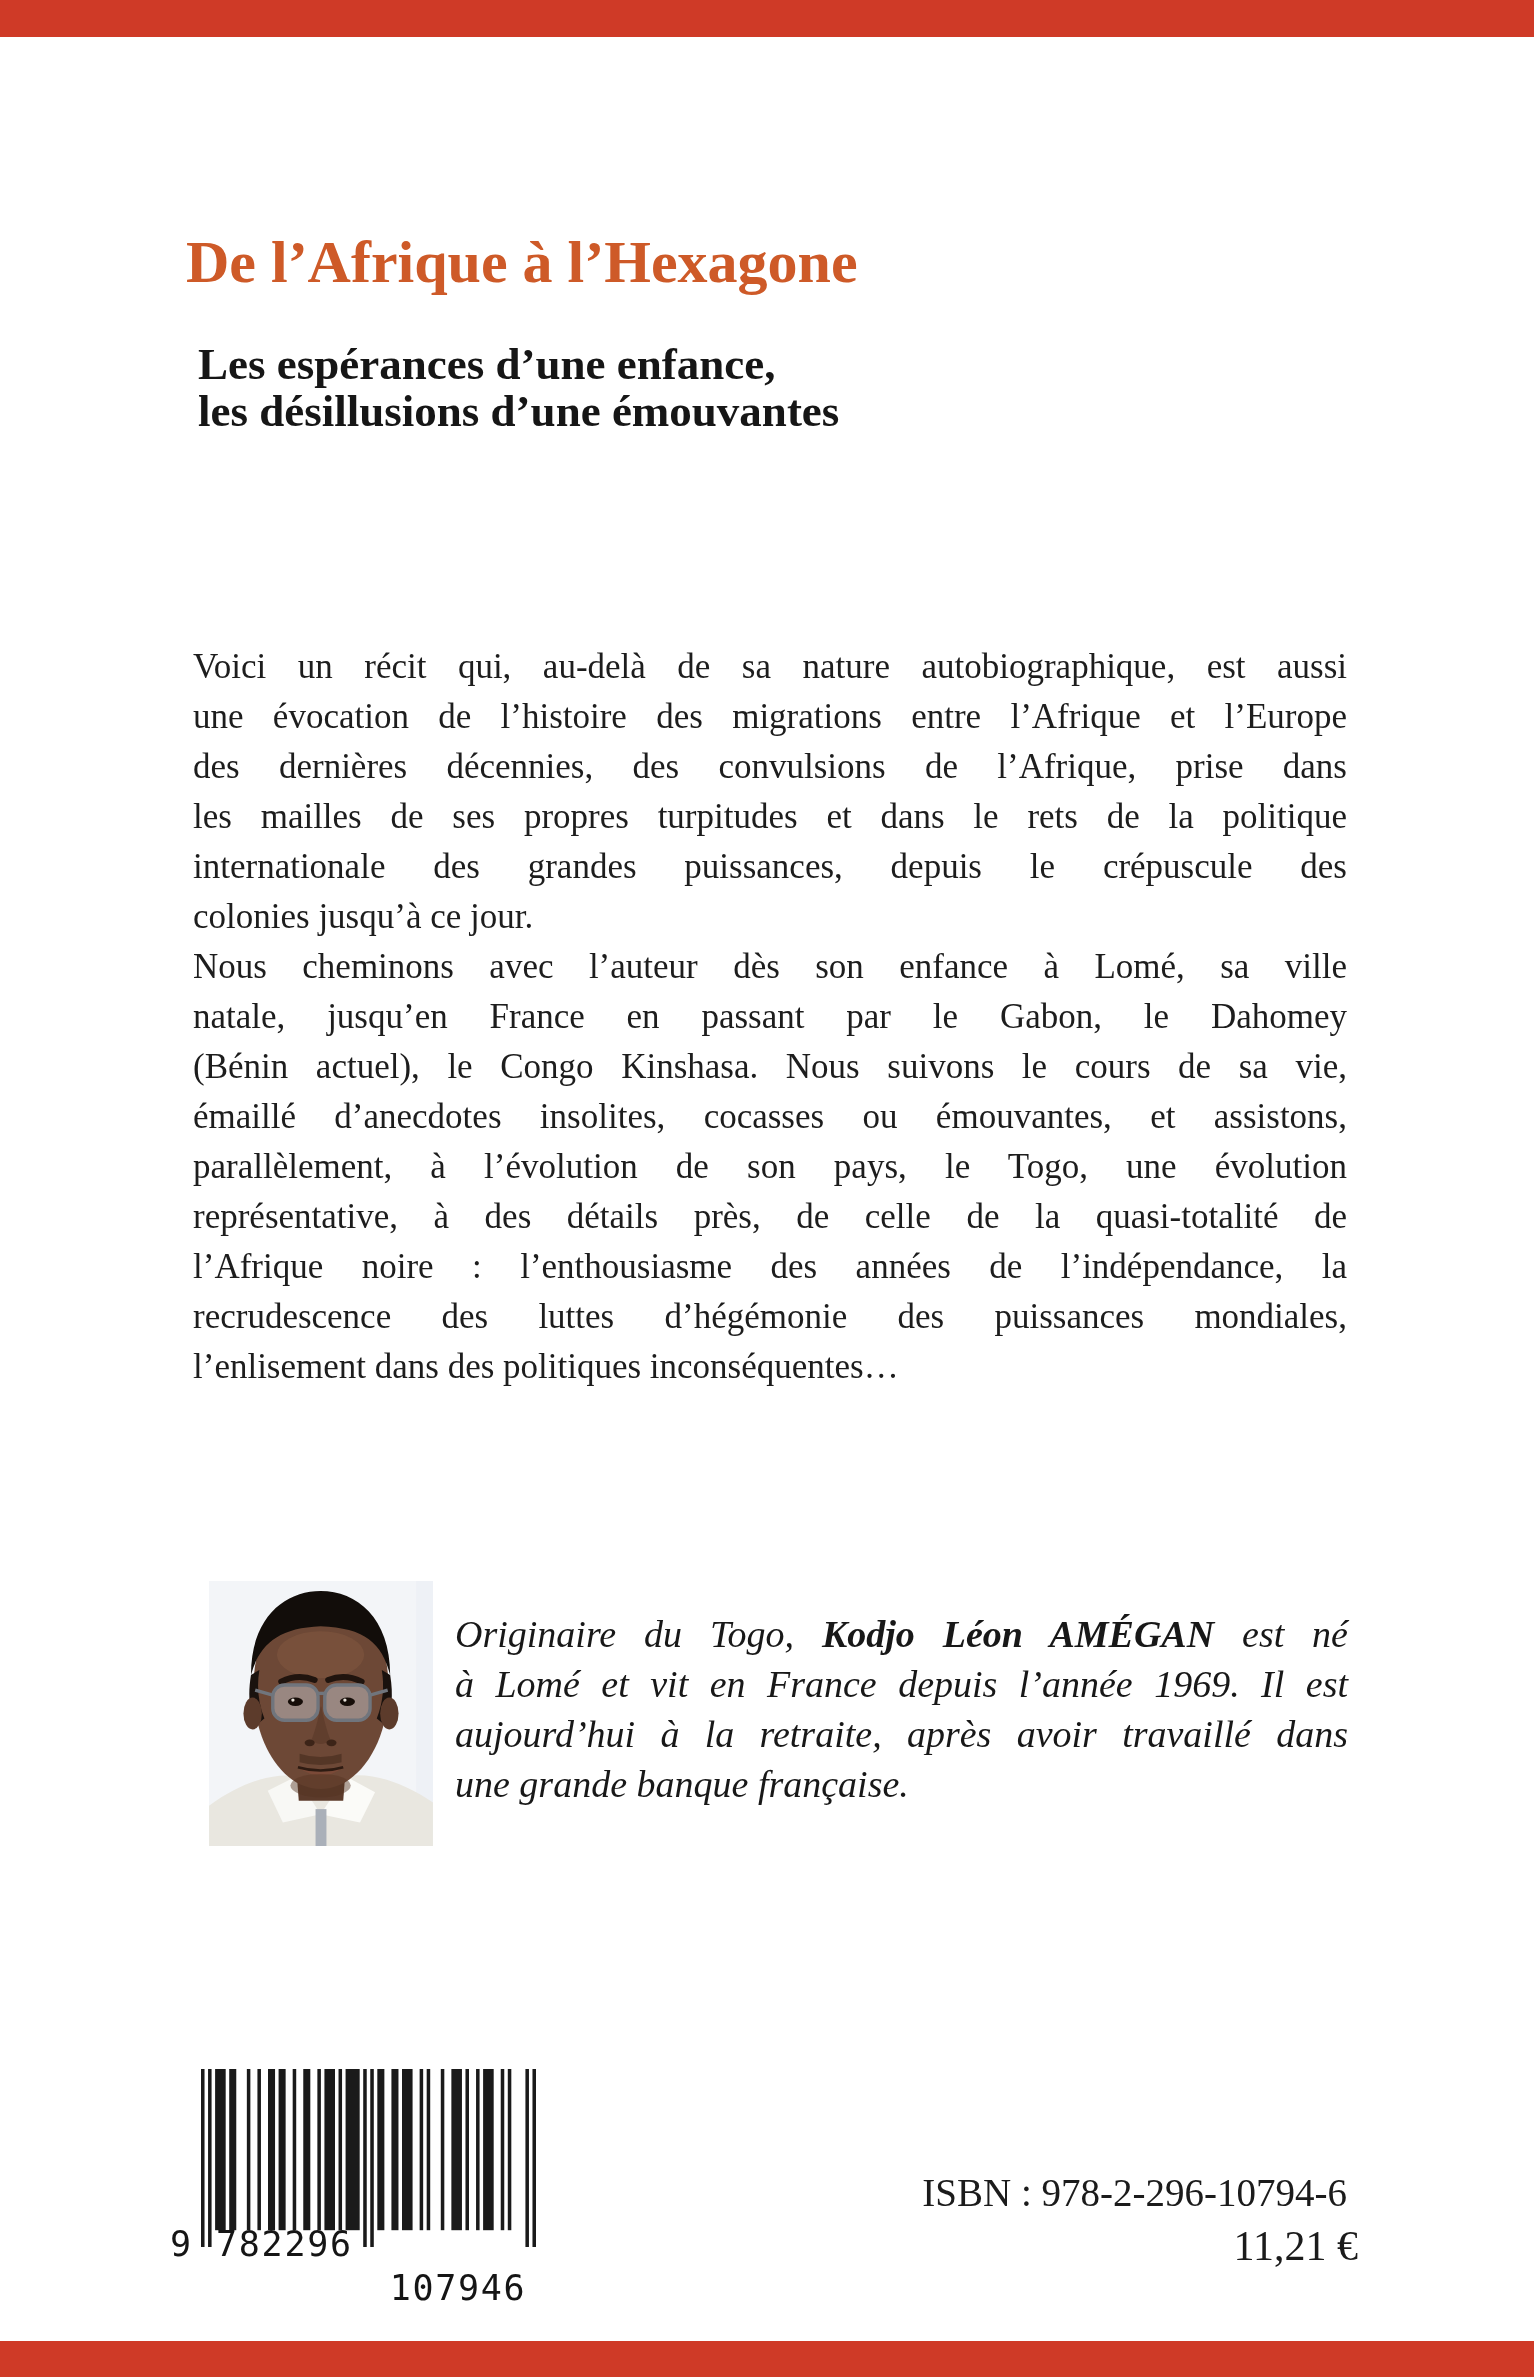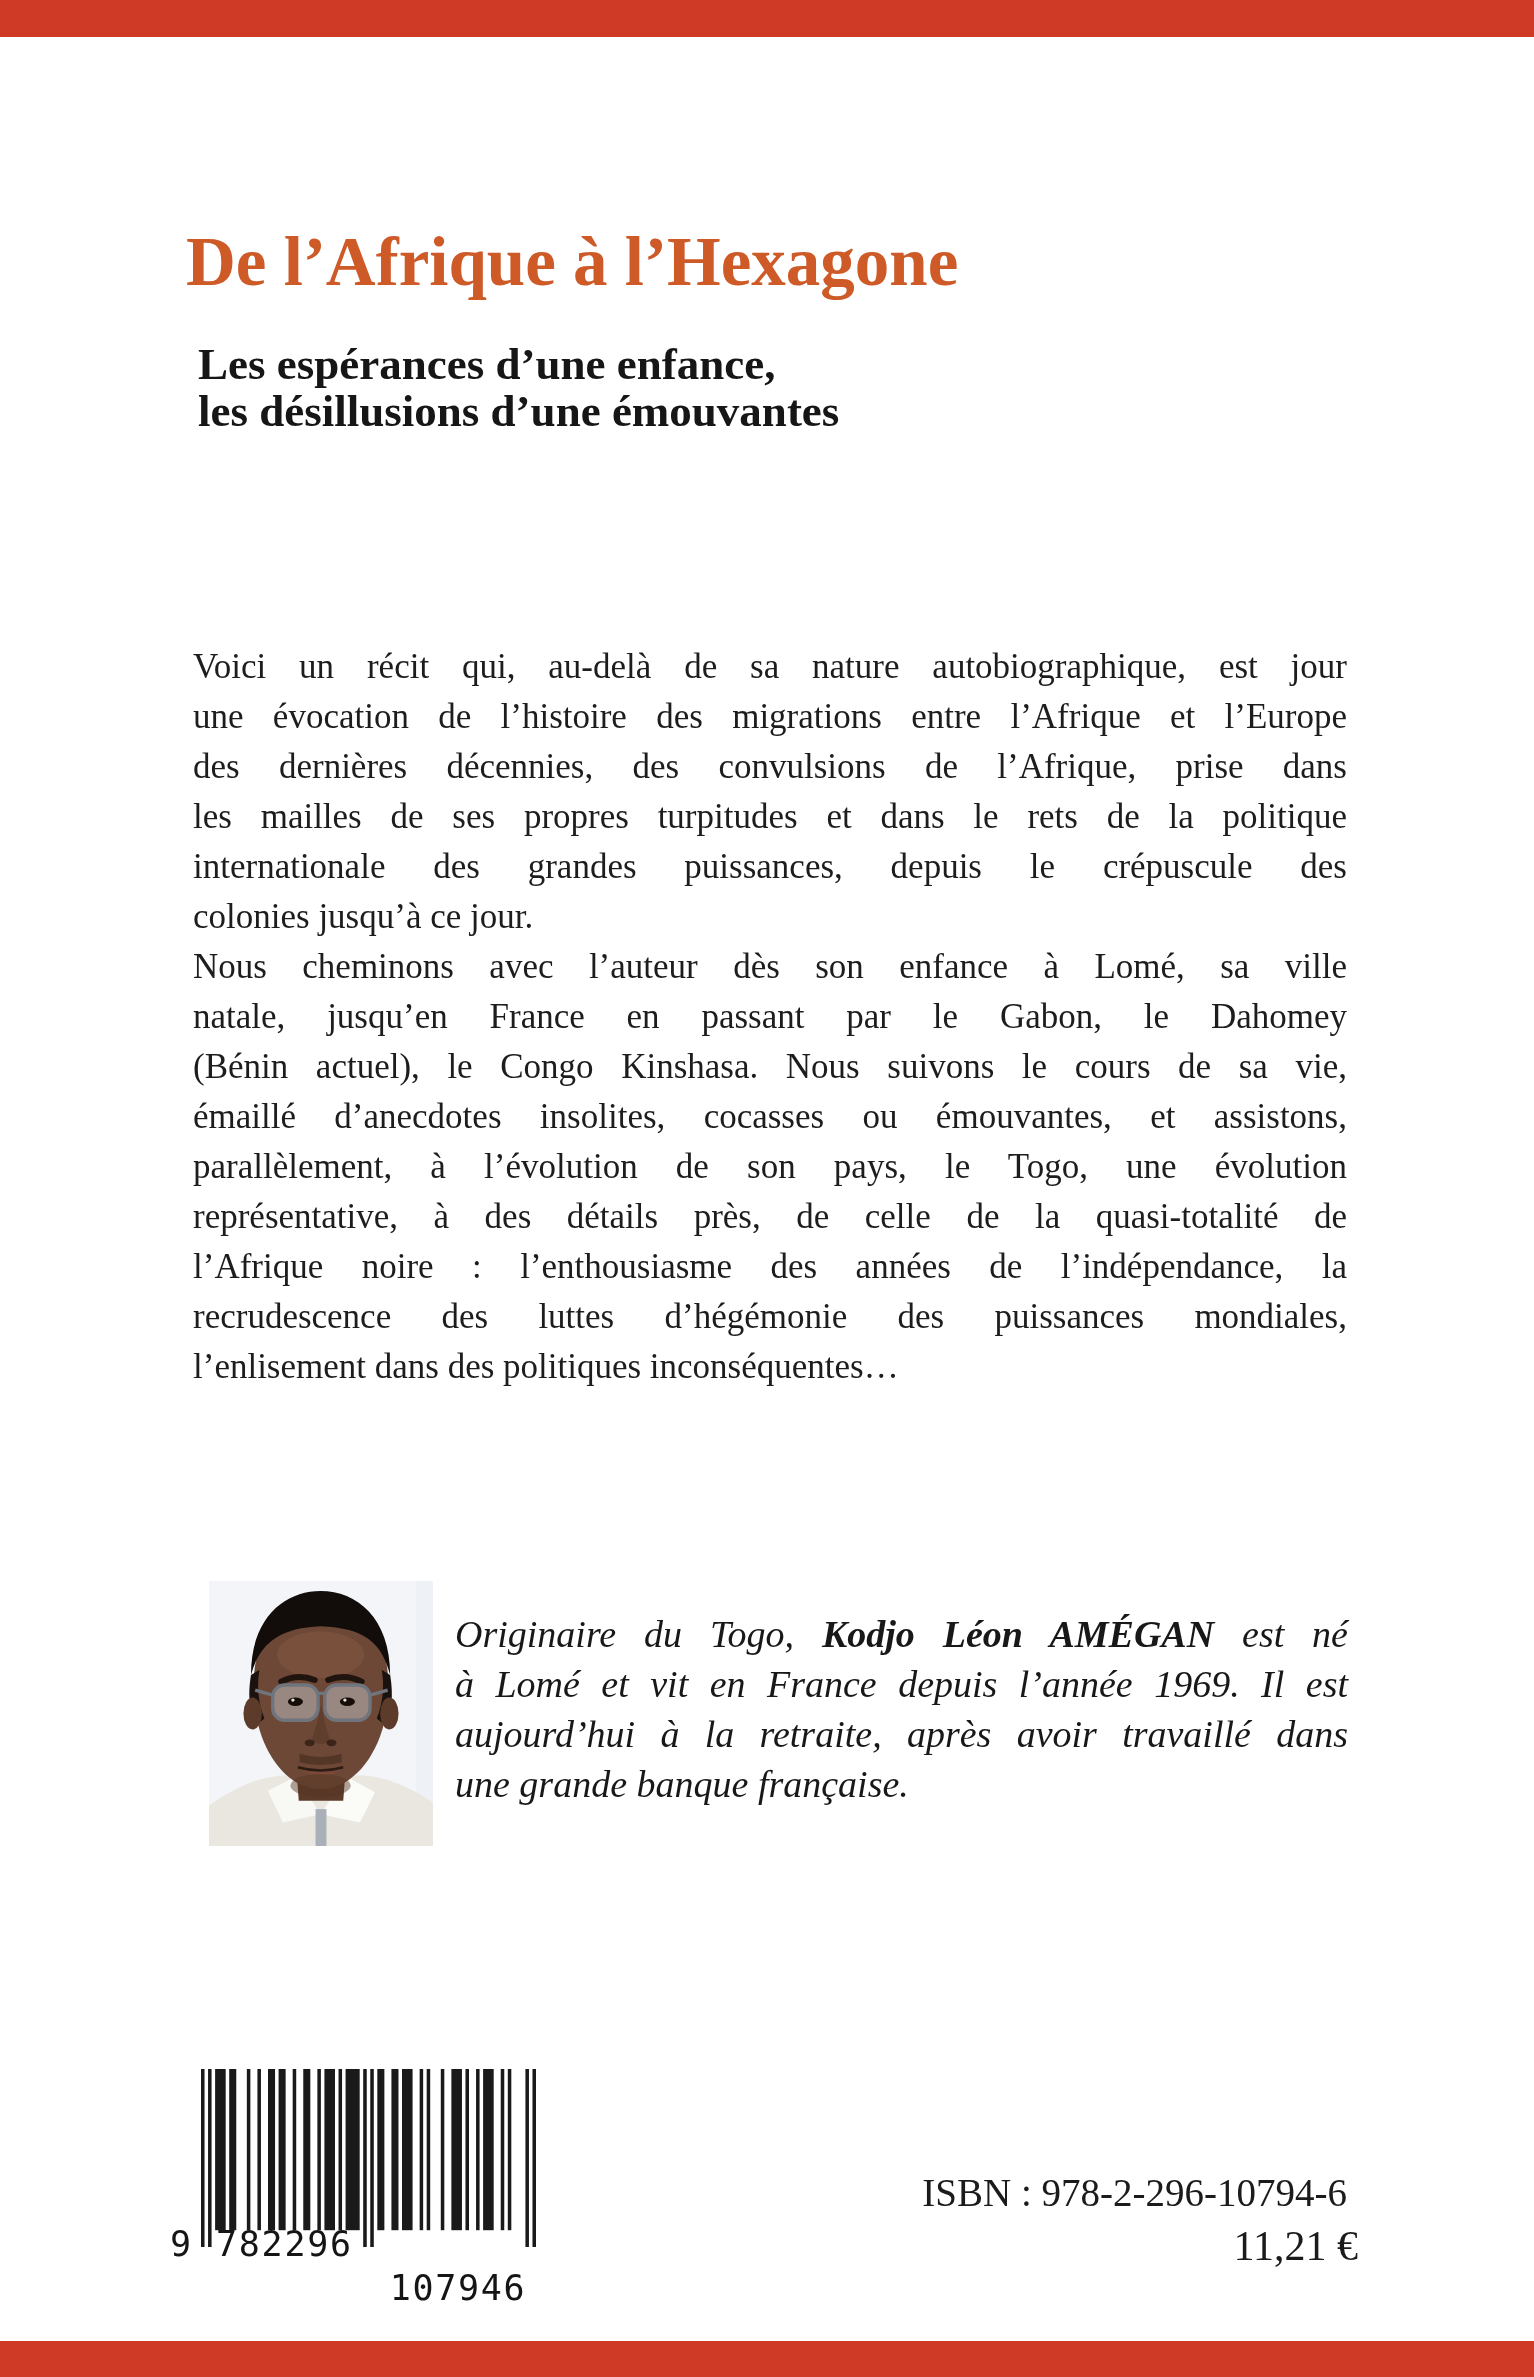--- a/index.html
+++ b/index.html
@@ -10,21 +10,21 @@
     overflow:hidden;
     font-family:"Liberation Serif", serif;
     color:#1c1c1c;
   }
   .accent-bar{position:absolute;left:0;width:1534px;height:37px;}
   .accent-bar.top{top:0;}
   .accent-bar.bottom{top:2341px;}
 
   .title{
     position:absolute;left:186px;top:220px;width:1174px;
-    font-size:69px;line-height:84px;font-weight:bold;
+    font-size:60px;line-height:84px;font-weight:bold;
     letter-spacing:0px;white-space:nowrap;
   }
   .subtitle{
     position:absolute;left:198px;top:341px;width:1007px;
     font-size:45px;line-height:47px;font-weight:bold;color:#161616;
   }
   .synopsis{
     position:absolute;left:193px;top:642px;width:1154px;
     font-size:35px;line-height:50px;color:#1d1d1d;
   }
@@ -72,21 +72,21 @@
   <div class="accent-bar top" style="background:#cf3a27;"></div>
 
   <div class="title" style="color:#ce5a28;">De l’Afrique à l’Hexagone</div>
 
   <div class="subtitle">
     <div>Les espérances d’une enfance,</div>
     <div>les désillusions d’une émouvantes</div>
   </div>
 
   <div class="synopsis">
-    <div class="jline">Voici un récit qui, au-delà de sa nature autobiographique, est jour</div>
+    <div class="jline">Voici un récit qui, au-delà de sa nature autobiographique, est aussi</div>
     <div class="jline">une évocation de l’histoire des migrations entre l’Afrique et l’Europe</div>
     <div class="jline">des dernières décennies, des convulsions de l’Afrique, prise dans</div>
     <div class="jline">les mailles de ses propres turpitudes et dans le rets de la politique</div>
     <div class="jline">internationale des grandes puissances, depuis le crépuscule des</div>
     <div class="lastline">colonies jusqu’à ce jour.</div>
     <div class="jline">Nous cheminons avec l’auteur dès son enfance à Lomé, sa ville</div>
     <div class="jline">natale, jusqu’en France en passant par le Gabon, le Dahomey</div>
     <div class="jline">(Bénin actuel), le Congo Kinshasa. Nous suivons le cours de sa vie,</div>
     <div class="jline">émaillé d’anecdotes insolites, cocasses ou émouvantes, et assistons,</div>
     <div class="jline">parallèlement, à l’évolution de son pays, le Togo, une évolution</div>

